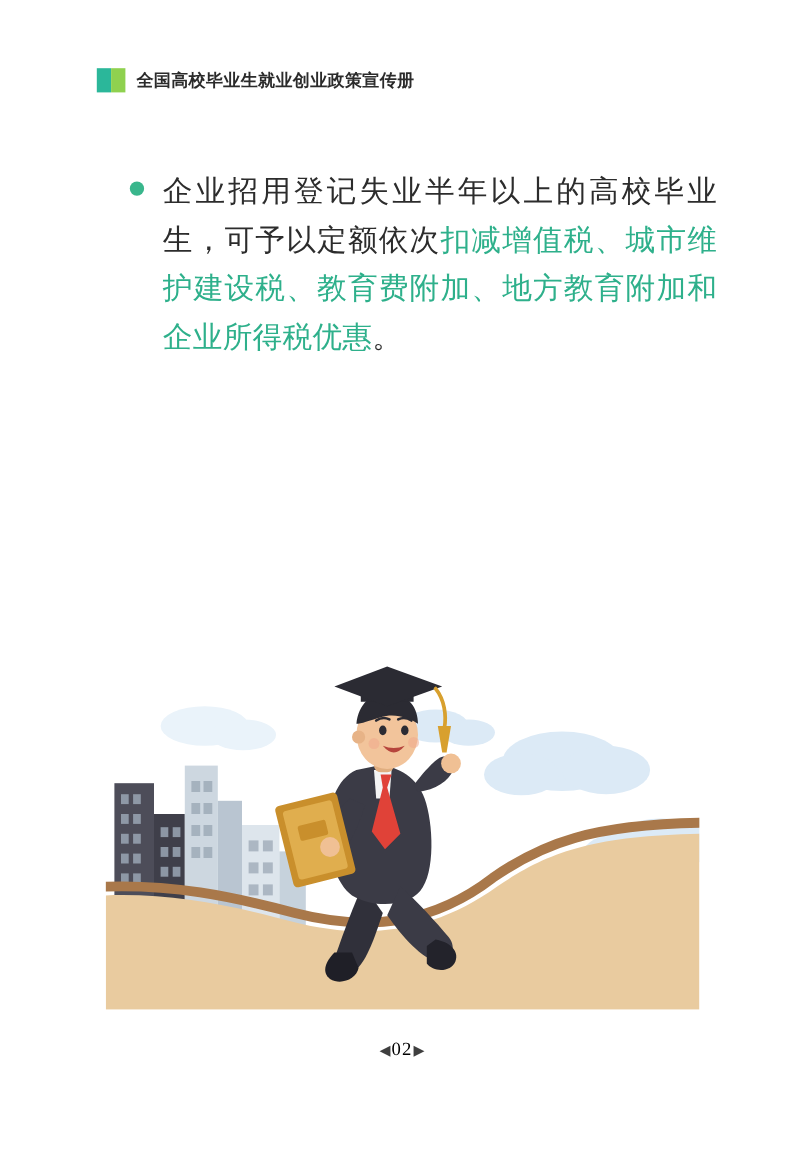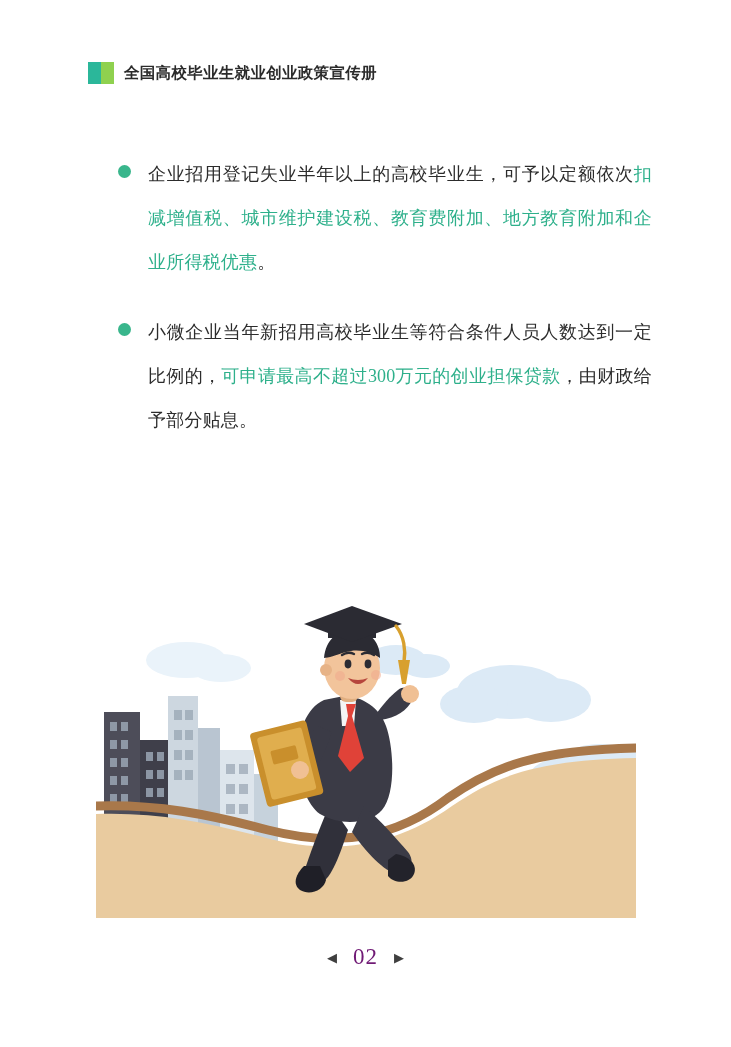--- a/index.html
+++ b/index.html
@@ -70,21 +70,21 @@
     position: absolute;
     left: 6px;
     top: 13px;
     width: 13px;
     height: 13px;
     border-radius: 50%;
     background: #39b68c;
   }
   .para {
     font-family: "Liberation Serif", serif;
-    font-size: 18px;
+    font-size: 27px;
     line-height: 44px;
     color: #2c2c2c;
     text-align: justify;
     text-justify: inter-ideograph;
     letter-spacing: 0.2px;
   }
   .hl {
     color: #2eb08b;
   }
 
@@ -111,23 +111,23 @@
     display: flex;
     justify-content: center;
     align-items: center;
   }
   .footer-arrow {
     font-size: 13px;
     color: #3f3f3f;
     line-height: 1;
   }
   .footer-num {
-    font-size: 23px;
-    color: #701a75;
-    margin: 0 16px;
+    font-size: 17px;
+    color: #000000;
+    margin: 0 1px;
     font-family: "Liberation Serif", serif;
     letter-spacing: 1px;
   }
 </style>
 </head>
 <body>
 
 <div class="page">
 
   <div class="header">
@@ -138,24 +138,20 @@
     <div class="header-title">全国高校毕业生就业创业政策宣传册</div>
   </div>
 
   <div class="content">
 
     <div class="bullet-item">
       <span class="bullet-dot"></span>
       <div class="para"><span>企业招用登记失业半年以上的高校毕业生，可予以定额依次</span><span class="hl">扣减增值税、城市维护建设税、教育费附加、地方教育附加和企业所得税优惠</span><span>。</span></div>
     </div>
 
-    <div class="bullet-item">
-      <span class="bullet-dot"></span>
-      <div class="para"><span>小微企业当年新招用高校毕业生等符合条件人员人数达到一定比例的，</span><span class="hl">可申请最高不超过300万元的创业担保贷款</span><span>，由财政给予部分贴息。</span></div>
-    </div>
 
 
   </div>
 
   <div class="illustration">
     <svg class="illu-svg" width="540" height="318" viewBox="0 0 540 318" xmlns="http://www.w3.org/2000/svg">
       <rect x="0" y="0" width="540" height="318" fill="#ffffff"></rect>
 
       <g fill="#dceaf6">
         <ellipse cx="415" cy="92" rx="54" ry="27"></ellipse>

